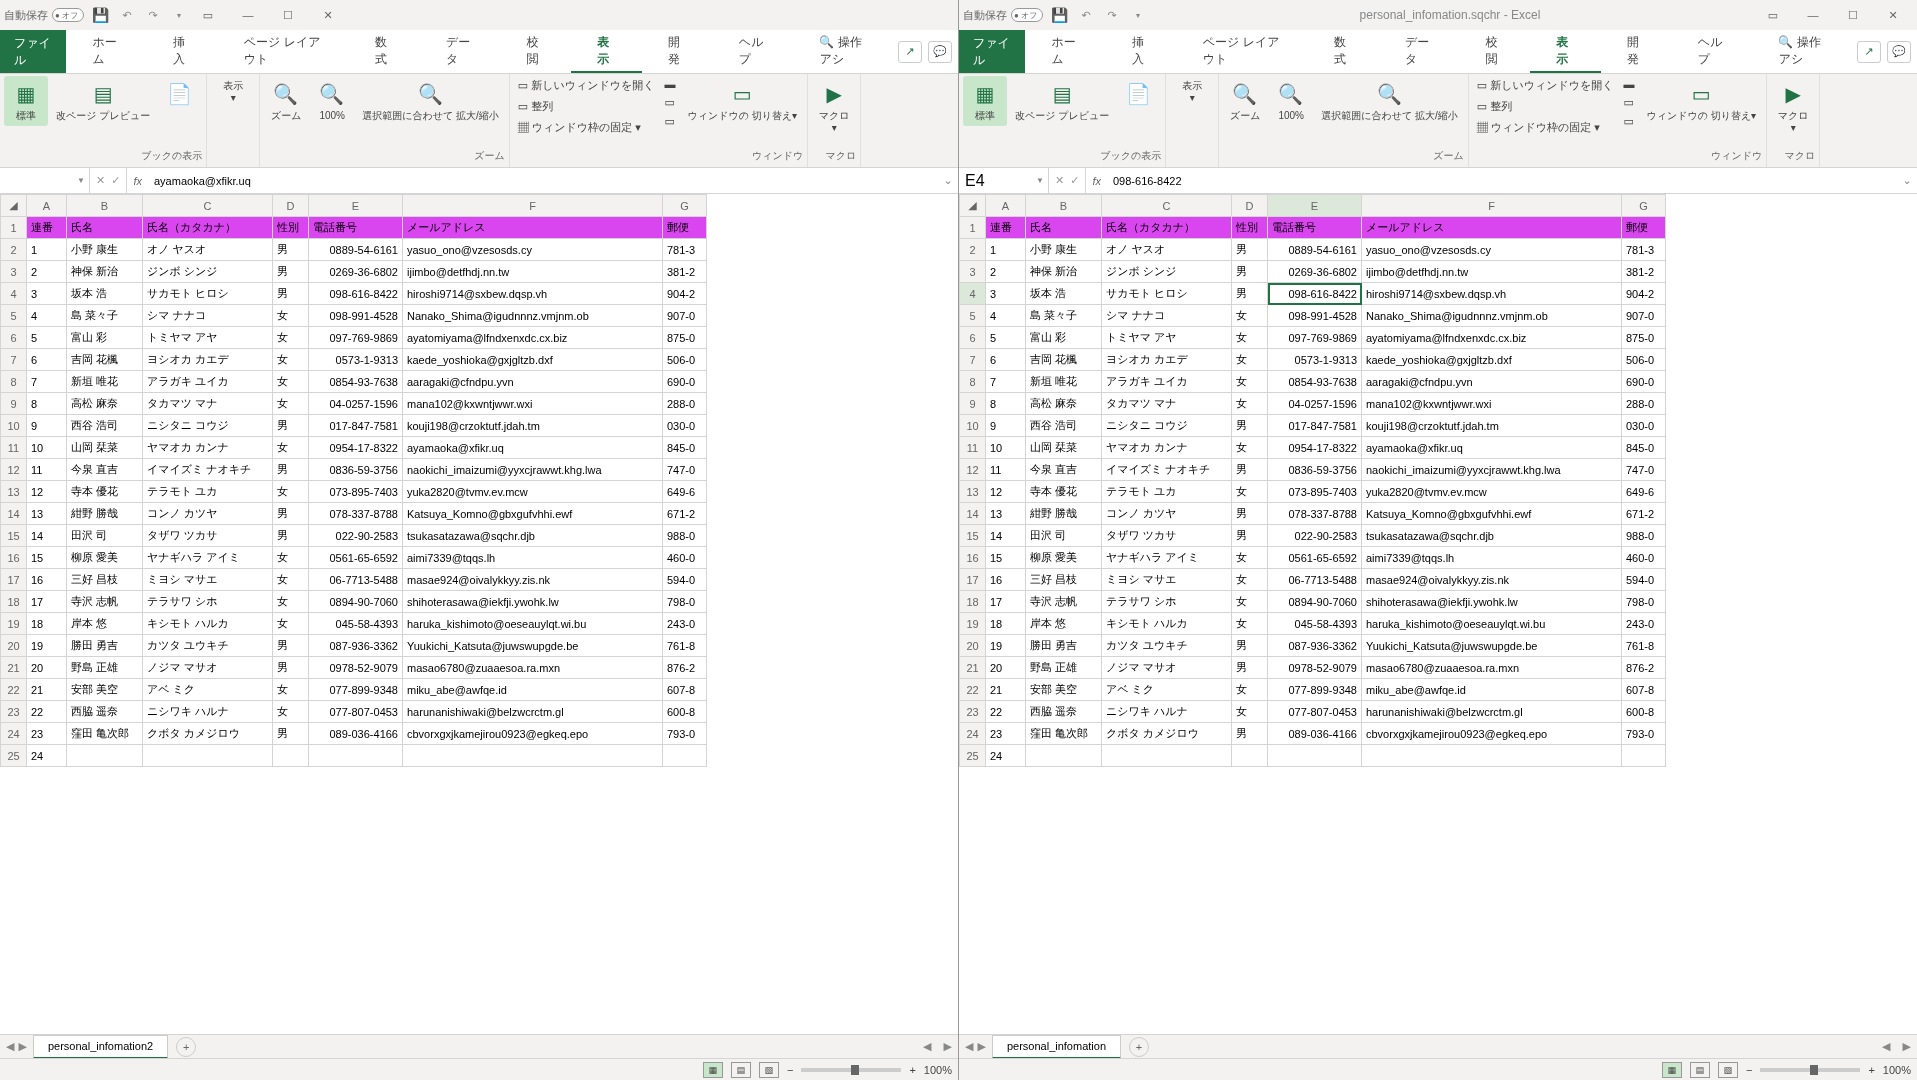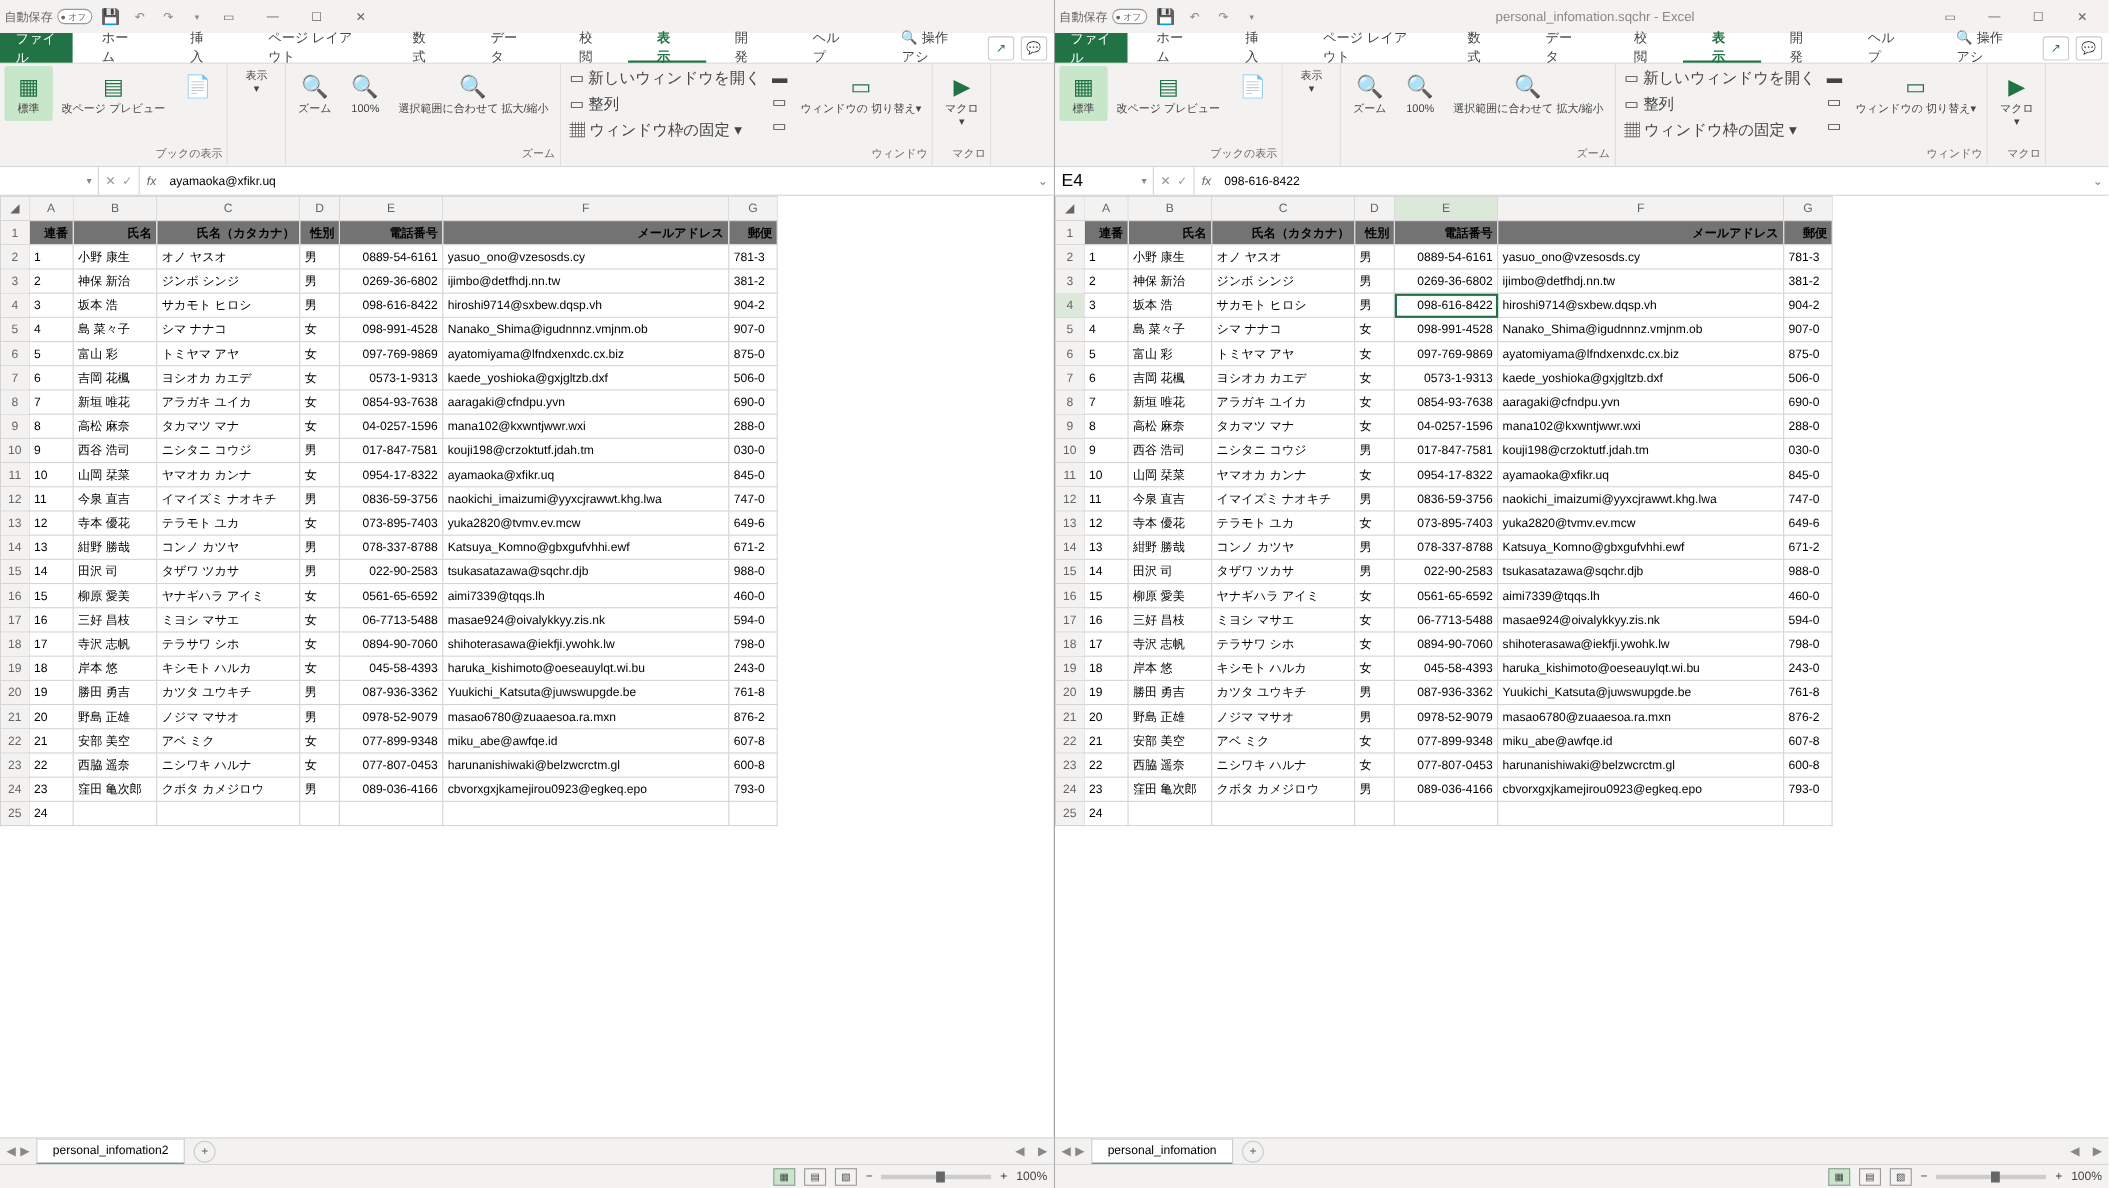--- a/index.html
+++ b/index.html
@@ -12,37 +12,37 @@
 .titlebar .autosave{display:flex;align-items:center;gap:4px;font-size:10px}
 .titlebar .autosave-toggle{display:inline-flex;align-items:center;width:32px;height:14px;border:1px solid #999;border-radius:8px;padding:0 2px;font-size:8px;color:#666;background:#fff}
 .titlebar .qat{display:flex;gap:8px;margin-left:8px;align-items:center}
 .titlebar .qat-btn{width:18px;height:18px;display:flex;align-items:center;justify-content:center;color:#888;cursor:pointer}
 .titlebar .save-ic{color:#7719aa;font-size:14px}
 .titlebar .title{flex:1;text-align:center;font-size:12px;color:#888}
 .titlebar .wincontrols{display:flex;gap:0}
 .titlebar .winbtn{width:40px;height:28px;display:flex;align-items:center;justify-content:center;color:#666;cursor:pointer}
 
 
-.ribbontabs{height:28px;background:#fff;display:flex;align-items:stretch;border-bottom:1px solid #d4d4d4}
+.ribbontabs{height:44px;background:#fff;display:flex;align-items:stretch;border-bottom:1px solid #d4d4d4}
 .filetab{background:#217346;color:#fff;padding:0 14px;display:flex;align-items:center;font-size:12px;cursor:pointer}
 .rtab{padding:0 26px;display:flex;align-items:center;color:#444;font-size:12px;cursor:pointer;border-bottom:2px solid transparent}
 .rtab.active{border-bottom:2px solid #217346;color:#217346;font-weight:bold}
 .rtab-right{margin-left:auto;display:flex;align-items:center;gap:6px;padding-right:6px}
 .rtab-rbtn{width:24px;height:22px;border:1px solid #ccc;border-radius:3px;display:flex;align-items:center;justify-content:center;color:#217346;cursor:pointer}
 
 
 .ribbon{height:94px;background:#f3f2f1;display:flex;border-bottom:1px solid #d4d4d4}
 .rgroup{display:flex;flex-direction:column;border-right:1px solid #e1dfdd;padding:2px 4px}
 .rgroup-items{flex:1;display:flex;align-items:flex-start;gap:2px}
 .rgroup-label{text-align:right;font-size:10px;color:#666;padding-bottom:2px}
 .rbtn-big{display:flex;flex-direction:column;align-items:center;justify-content:flex-start;padding:4px 6px;cursor:pointer;border-radius:3px;min-width:44px}
 .rbtn-big.active{background:#c8e6c9}
 .rbtn-ic{width:28px;height:28px;display:flex;align-items:center;justify-content:center;font-size:20px;color:#217346;margin-bottom:2px}
 .rbtn-lbl{font-size:10px;color:#444;text-align:center;line-height:1.2}
-.rbtn-small{display:flex;align-items:center;gap:4px;padding:2px 4px;cursor:pointer;font-size:14px;color:#444}
+.rbtn-small{display:flex;align-items:center;gap:4px;padding:2px 4px;cursor:pointer;font-size:11px;color:#444}
 .rgroup-col{display:flex;flex-direction:column;gap:2px;justify-content:center}
 
 
 .fbar{height:26px;border-bottom:1px solid #d4d4d4;display:flex;align-items:stretch;background:#fff}
 .namebox{width:90px;border-right:1px solid #d4d4d4;display:flex;align-items:center;padding:0 6px;position:relative}
 .namebox input{border:none;width:100%;outline:none;font-size:16px}
 .namebox .dd{position:absolute;right:4px;color:#888;font-size:8px}
 .fbar-btns{display:flex;align-items:center;gap:6px;padding:0 6px;border-right:1px solid #d4d4d4;color:#999}
 .fbar-btns span{cursor:pointer}
 .fbar-fx{padding:0 6px;display:flex;align-items:center;font-style:italic;color:#666}
@@ -53,21 +53,21 @@
 
 .gridwrap{flex:1;overflow:hidden;position:relative;display:flex;flex-direction:column}
 .grid{flex:1;overflow:auto}
 table{border-collapse:collapse;table-layout:fixed}
 th,td{border:1px solid #d4d4d4;height:22px;padding:0 4px;overflow:hidden;white-space:nowrap;text-align:left;font-size:11px}
 th{background:#f3f2f1;color:#666;text-align:center;font-weight:normal;position:sticky}
 th.rowh{width:26px;min-width:26px;background:#f3f2f1}
 thead th{top:0;z-index:2}
 tbody th{left:0;z-index:1}
 .colA{width:40px}.colB{width:76px}.colC{width:130px}.colD{width:36px}.colE{width:94px}.colF{width:260px}.colG{width:44px}
-tr.hdr td{text-align:right;font-weight:bold;background:#737373}
+tr.hdr td{text-align:left;font-weight:normal;background:#d946ef}
 td.c{text-align:center}
 td.r{text-align:right}
 td.active{outline:2px solid #217346;outline-offset:-2px}
 th.hl{background:#dce8da}
 tbody tr td:first-of-type{border-left:1px solid #d4d4d4}
 
 
 .sheettabs{height:24px;border-top:1px solid #d4d4d4;display:flex;align-items:center;background:#f3f2f1}
 .sheettabs .nav{display:flex;gap:4px;padding:0 6px;color:#888}
 .sheettab{padding:0 14px;height:24px;display:flex;align-items:center;background:#fff;border:1px solid #ccc;border-bottom:2px solid #217346;font-size:11px;cursor:pointer}

